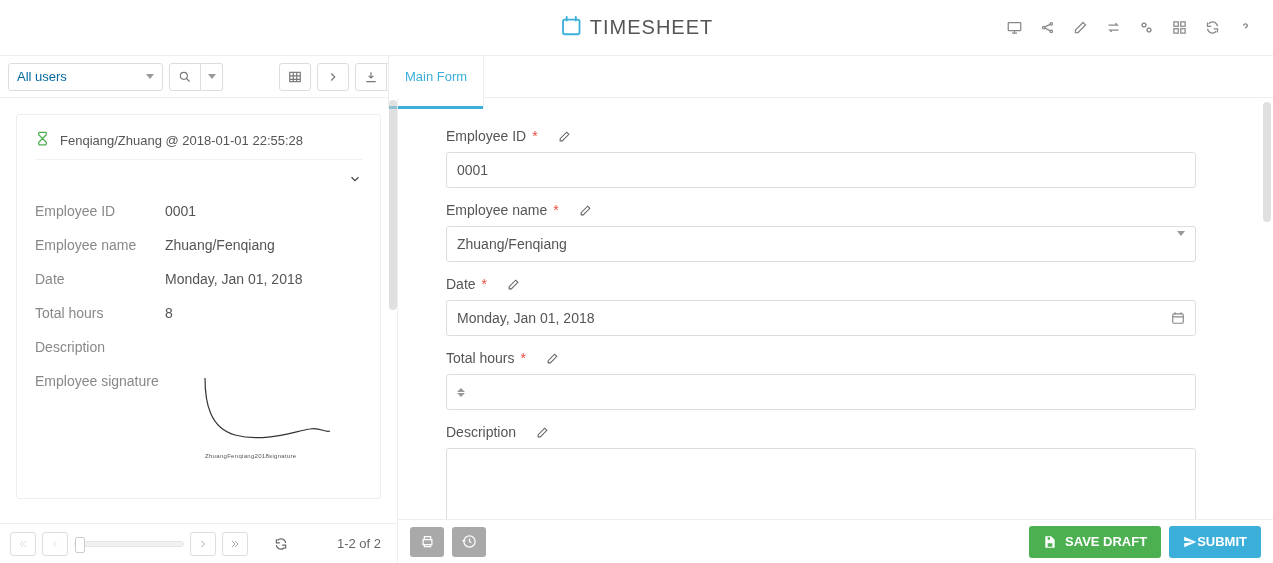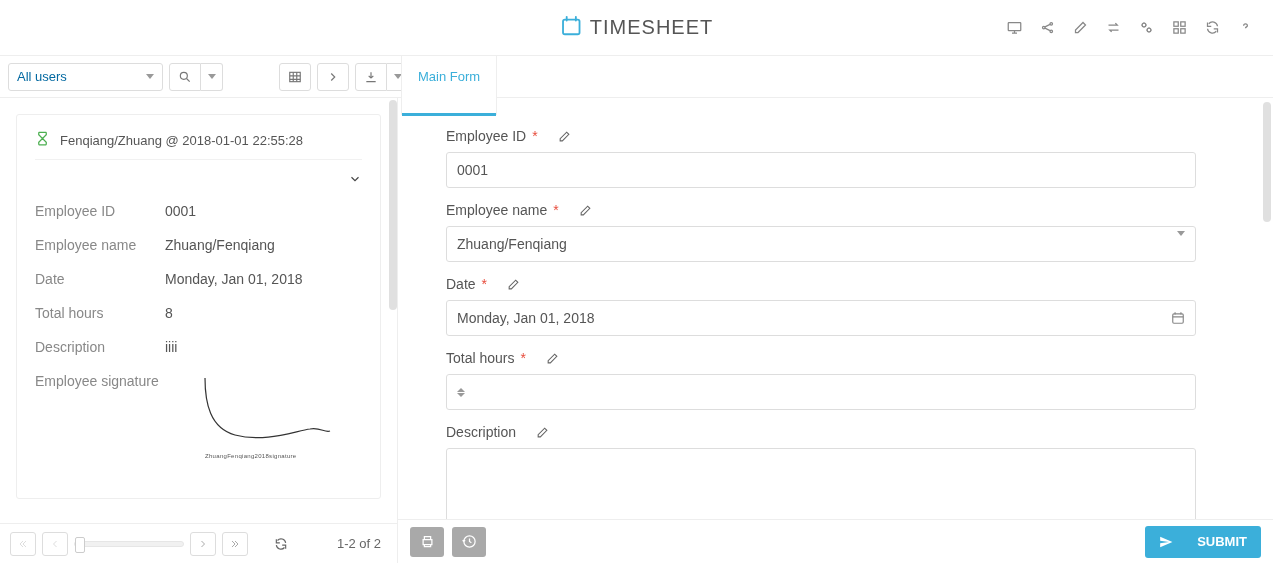--- a/index.html
+++ b/index.html
@@ -18,21 +18,21 @@
 .toolbar { height: 42px; border-bottom: 1px solid #eee; display: flex; align-items: center; padding: 0 8px; position: relative;}
 .left-tools { display:flex; align-items:center; gap:6px; }
 .dropdown { border:1px solid #ddd; border-radius:3px; height:28px; min-width:155px; padding:0 8px; display:flex; align-items:center; justify-content:space-between; color:#0369a1; background:#fff; }
 .caret-down { border-top:5px solid #999; border-left:4px solid transparent; border-right:4px solid transparent; width:0; height:0; }
 .btn { border:1px solid #ddd; border-radius:3px; height:28px; min-width:32px; display:flex; align-items:center; justify-content:center; color:#777; background:#fff; cursor:pointer; }
 .btn svg { width:14px; height:14px; }
 .btn-group { display:flex; }
 .btn-group .btn:not(:first-child){ border-left:none; border-top-left-radius:0; border-bottom-left-radius:0;}
 .btn-group .btn:not(:last-child){ border-top-right-radius:0; border-bottom-right-radius:0;}
 .tool-spacer { width: 44px; }
-.tabs { position:absolute; left:401px; top:-1px; height:60px; display:flex; }
+.tabs { position:absolute; left:388px; top:-1px; height:53px; display:flex; }
 .tab { padding: 0 16px; line-height:42px; border:1px solid #eee; border-bottom:none; color:#3bafda; background:#fafafa; position:relative; }
 .tab.active { background:#fff; }
 .tab.active::after { content:""; position:absolute; left:0; right:0; bottom:-1px; height:3px; background:#3bafda; }
 
 
 .main { display:flex; height: calc(563px - 56px - 42px); }
 .sidebar { width: 398px; border-right:1px solid #eee; position:relative; display:flex; flex-direction:column; }
 .sidebar-scroll { overflow-y:auto; flex:1; padding:16px; position:relative;}
 .scrollbar-thumb { position:absolute; right:0; top:2px; width:8px; height:210px; background:#ccc; border-radius:4px; opacity:.6;}
 .card { border:1px solid #eee; border-radius:3px; padding:16px 18px; }
@@ -73,21 +73,21 @@
 .spinners .down{ border-top:4px solid #999;}
 .ftextarea { width:750px; height:90px; border:1px solid #ddd; border-radius:3px; }
 ::placeholder { color:#aaa; }
 
 
 .form-footer { height:44px; border-top:1px solid #eee; display:flex; align-items:center; padding:0 12px; gap:8px;}
 .ff-btn { width:34px; height:30px; border-radius:3px; background:#a9a9a9; display:flex; align-items:center; justify-content:center; color:#fff;}
 .ff-btn svg{ width:15px;height:15px; }
 .ff-spacer{ flex:1; }
 .btn-save { background:#4caf50; color:#fff; border:none; height:32px; padding:0 14px; border-radius:3px; display:flex; align-items:center; gap:8px; font-weight:600; font-size:13px;}
-.btn-submit { background:#3bafda; color:#fff; border:none; height:32px; padding:0 14px; border-radius:3px; display:flex; align-items:center; gap:24px; font-weight:600; font-size:13px;}
+.btn-submit { background:#3bafda; color:#fff; border:none; height:32px; padding:0 14px; border-radius:3px; display:flex; align-items:center; gap:0; font-weight:600; font-size:13px;}
 .btn-save svg, .btn-submit svg{ width:14px;height:14px; }
 </style>
 </head>
 <body>
 
 <div class="header">
   <div class="title-wrap">
     <span class="title-icon">
       <svg viewBox="0 0 24 24" fill="none" stroke="#3bafda" stroke-width="2">
           <rect x="3" y="5" width="18" height="16" rx="2"></rect>
@@ -222,21 +222,20 @@
         <div class="field-row">
             <div class="fl">Date</div>
             <div class="fv">Monday, Jan 01, 2018</div>
           </div>
         <div class="field-row">
             <div class="fl">Total hours</div>
             <div class="fv">8</div>
           </div>
         <div class="field-row">
             <div class="fl">Description</div>
-            <div class="fv">iiii</div>
           </div>
         <div class="field-row">
             <div class="fl">Employee signature</div>
           <div class="fv sig-cell">
             <svg width="170" height="90" viewBox="0 0 170 90">
                 <path d="M30 5 C 30 30, 35 55, 60 62 C 90 70, 120 58, 135 56 C 145 54, 150 60, 155 58" fill="none" stroke="#333" stroke-width="1.2"></path>
                 <text x="30" y="85" font-size="6" fill="#555" letter-spacing="0.3">ZhuangFenqiang2018signature</text>
               </svg>
           </div>
         </div>
@@ -372,20 +371,26 @@
             <rect x="5" y="9" width="14" height="8"></rect>
             <path d="M7 9V4h10v5M7 17v3h10v-3"></path>
           </svg>
         </div>
       <div class="ff-btn">
           <svg viewBox="0 0 24 24" fill="none" stroke="currentColor" stroke-width="2">
             <path d="M3 12a9 9 0 109-9 9 9 0 00-9 9zm0 0l-2-2m2 2l2-2M12 7v5l3 2"></path>
           </svg>
         </div>
       <div class="ff-spacer"></div>
+      <button class="btn-save">
+        <svg viewBox="0 0 24 24" fill="currentColor">
+            <path d="M14 2H4v20h16V8l-6-6zM8 4h4v4H8V4zm8 16H8v-6h8v6z"></path>
+          </svg>
+        <span>SAVE DRAFT</span>
+      </button>
       <button class="btn-submit">
         <svg viewBox="0 0 24 24" fill="currentColor">
             <path d="M2 21l21-9L2 3v7l15 2-15 2v7z"></path>
           </svg>
         <span>SUBMIT</span>
       </button>
     </div>
   </div>
 
 </div>

